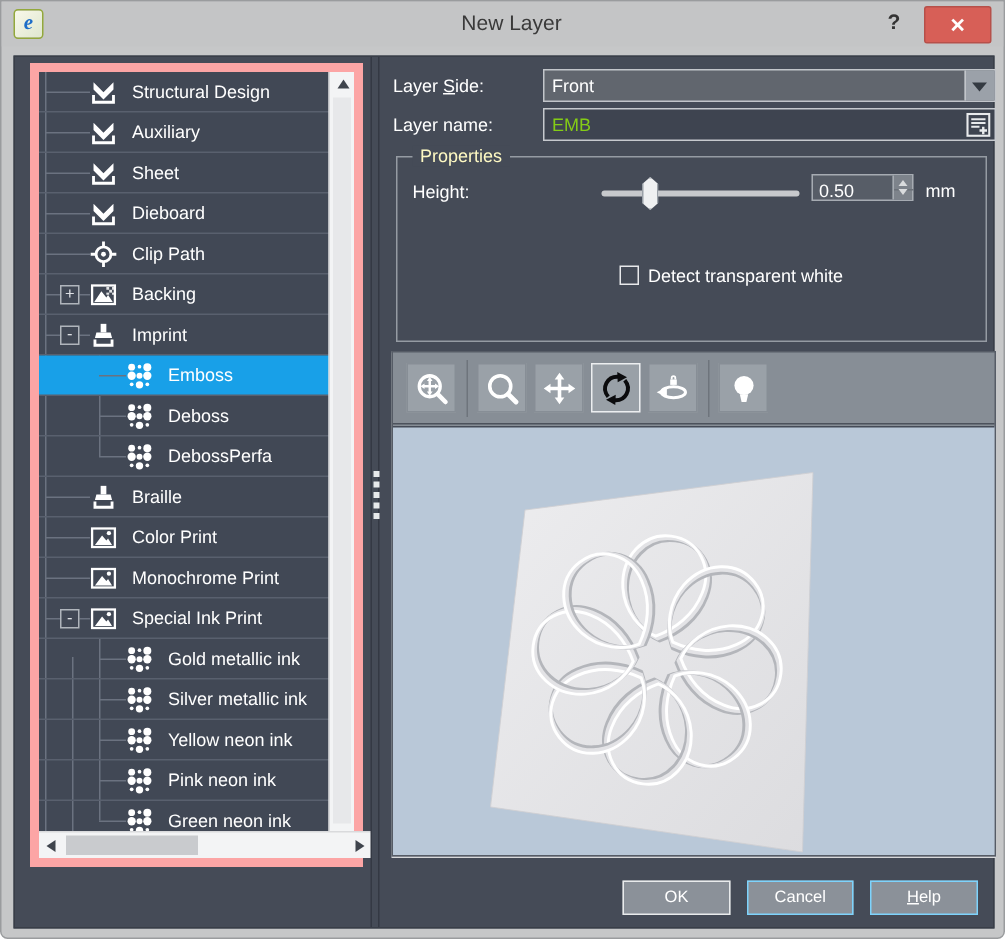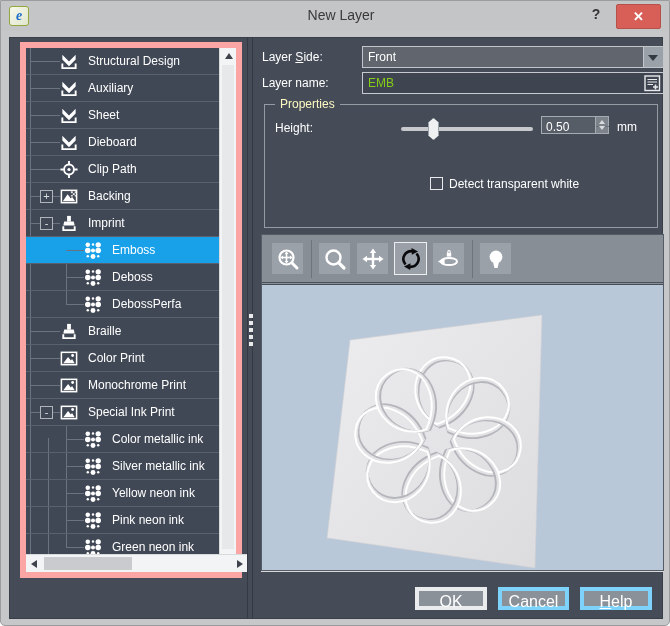--- a/index.html
+++ b/index.html
@@ -72,34 +72,34 @@
       clip-path:polygon(50% 0,100% 22%,100% 78%,50% 100%,0 78%,0 22%);}
   .spin{position:absolute;left:276px;top:11px;width:68px;height:18px;background:#575d67;border:1px solid #a6abb2;}
   .spin input{position:absolute;left:0;top:0;width:50px;height:20px;background:transparent;border:0;color:#fff;
       font-size:12px;padding-left:4px;outline:none;}
   .spin-btns{position:absolute;right:0;top:0;bottom:0;width:13px;background:#7d838b;border-left:1px solid #a6abb2;}
   .spin-up,.spin-dn{position:absolute;left:0;width:13px;height:10px;}
   .spin-up{top:0;border-bottom:1px solid #6b7179;}
   .spin-dn{bottom:0;}
   .spin-up::after{content:"";position:absolute;left:3px;top:3px;border-left:3px solid transparent;border-right:3px solid transparent;border-bottom:4px solid #d9dbdd;}
   .spin-dn::after{content:"";position:absolute;left:3px;top:3px;border-left:3px solid transparent;border-right:3px solid transparent;border-top:4px solid #d9dbdd;}
-  .checkline{position:absolute;left:148px;top:72px;height:15px;color:#fff;font-size:12px;line-height:14px;margin-left:17px;}
+  .checkline{position:absolute;left:148px;top:72px;height:15px;color:#fff;font-size:12px;line-height:14px;}
   .checkbox{display:inline-block;width:13px;height:13px;border:1px solid #e8e9eb;background:#454b57;vertical-align:-2px;margin-right:6px;}
   
   .viewport{position:absolute;left:251px;top:196px;width:403px;height:337px;background:#878e96;border:1px solid #565c66;
             box-shadow:0 1px 0 #d8d9db;}
   .vtoolbar{position:absolute;left:0;top:0;right:0;height:48px;border-bottom:1px solid #4c525c;display:flex;align-items:center;padding-left:9px;}
   .tbtn{width:33px;height:33px;background:#9aa1a8;border:1px solid #878e96;margin-right:5px;color:#fff;position:relative;}
   .tbtn svg{position:absolute;left:4px;top:4px;width:24px;height:24px;}
   .tbtn.sel{border:1px solid #eceef0;background:#99a0a7;color:#0b0b0d;}
   .tsep{width:1px;height:38px;background:#6e747c;margin:0 6px 0 2px;}
   .preview{position:absolute;left:0;top:49px;right:0;bottom:0;background:#b9c8d8;border-top:1px solid #454b57;}
   
-  .btn{position:absolute;top:549px;height:23px;background:#8b9199;border:4px solid #7dd3fc;color:#fff;
-       font-size:16px;text-align:center;line-height:21px;}
+  .btn{position:absolute;top:549px;height:23px;background:#8b9199;border:1px solid #7dd3fc;color:#fff;
+       font-size:11px;text-align:center;line-height:21px;}
   .btn.ok{left:405px;width:72px;border-color:#e9ebec;}
   .btn.cancel{left:488px;width:71px;}
   .btn.help{left:570px;width:72px;}
 </style>
 </head>
 <body>
 
 <svg width="0" height="0" style="position:absolute">
   <defs>
     <symbol id="ic-layer" viewBox="0 0 20 20">
@@ -297,21 +297,21 @@
           <span class="expander">-</span>
           <svg class="ticon">
               <use href="#ic-picture"></use>
             </svg>
           <span class="tlabel">Special Ink Print</span>
         </div>
         <div class="trow lvl2">
           <svg class="ticon">
               <use href="#ic-dots"></use>
             </svg>
-          <span class="tlabel">Color metallic ink</span>
+          <span class="tlabel">Gold metallic ink</span>
         </div>
         <div class="trow lvl2">
           <svg class="ticon">
               <use href="#ic-dots"></use>
             </svg>
           <span class="tlabel">Silver metallic ink</span>
         </div>
         <div class="trow lvl2">
           <svg class="ticon">
               <use href="#ic-dots"></use>

